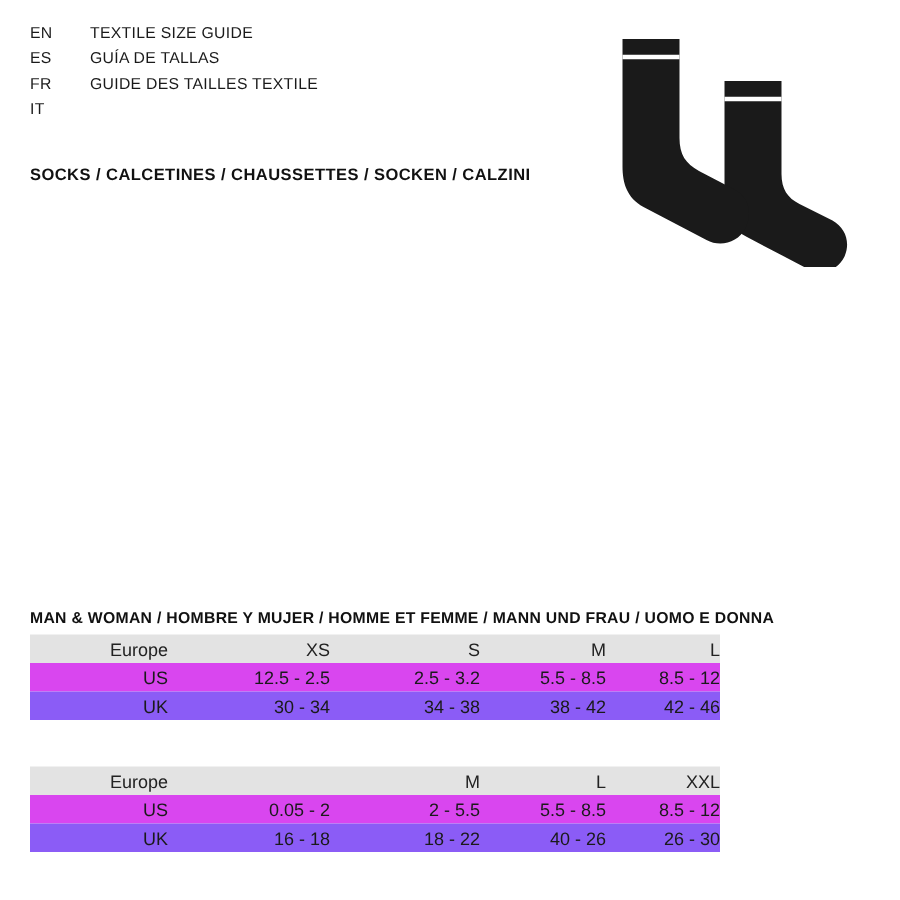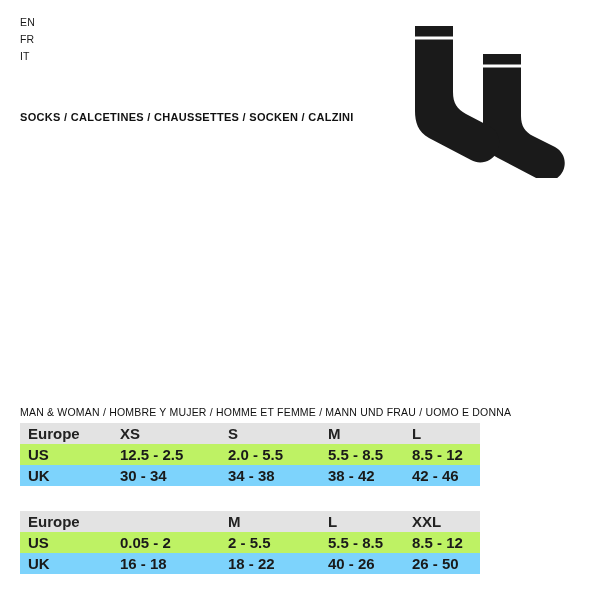--- a/index.html
+++ b/index.html
@@ -70,68 +70,74 @@
   .table-section {
     position: absolute;
     left: 20px;
     width: 560px;
   }
   .table-section.adults { top: 406px; }
   .table-section.children { top: 511px; }
 
   .table-heading {
     font-size: 10.5px;
-    font-weight: normal;
+    font-weight: bold;
     letter-spacing: 0.2px;
     color: #111111;
     margin-bottom: 5px;
   }
 
   table.size-table {
     border-collapse: collapse;
     width: 460px;
     table-layout: fixed;
   }
   table.size-table td,
   table.size-table th {
-    font-size: 15px;
-    font-weight: bold;
-    text-align: left;
+    font-size: 12px;
+    font-weight: normal;
+    text-align: right;
     padding: 2px 0 2px 8px;
     height: 15px;
     color: #1a1a1a;
     border: none;
   }
   table.size-table tr.header-row td {
     background: #e3e3e3;
     color: #222;
   }
   table.size-table tr.odd-row td {
-    background: #bef264;
+    background: #d946ef;
   }
   table.size-table tr.even-row td {
-    background: #7dd3fc;
+    background: #8b5cf6;
   }
   table.size-table col.c0 { width: 92px; }
   table.size-table col.c1 { width: 108px; }
   table.size-table col.c2 { width: 100px; }
   table.size-table col.c3 { width: 84px; }
   table.size-table col.c4 { width: 76px; }
 </style>
 </head>
 <body>
 
 <div class="page">
 
   <div class="lang-block">
     <div class="lang-row">
       <span class="lang-code">EN</span>
+      <span class="lang-text">TEXTILE SIZE GUIDE</span>
+    </div>
+    <div class="lang-row">
+      <span class="lang-code">ES</span>
+      <span class="lang-text">GUÍA DE TALLAS</span>
     </div>
     <div class="lang-row">
       <span class="lang-code">FR</span>
+      <span class="lang-text">GUIDE DES TAILLES TEXTILE</span>
     </div>
     <div class="lang-row">
       <span class="lang-code">IT</span>
     </div>
   </div>
 
   <div class="category-title">SOCKS / CALCETINES / CHAUSSETTES / SOCKEN / CALZINI</div>
 
   <div class="illustration">
     <svg width="170" height="160" viewBox="0 0 170 160" xmlns="http://www.w3.org/2000/svg" aria-hidden="true">
@@ -163,21 +169,21 @@
         <tr class="header-row">
           <td>Europe</td>
           <td>XS</td>
           <td>S</td>
           <td>M</td>
           <td>L</td>
         </tr>
         <tr class="odd-row">
           <td>US</td>
           <td>12.5 - 2.5</td>
-          <td>2.0 - 5.5</td>
+          <td>2.5 - 3.2</td>
           <td>5.5 - 8.5</td>
           <td>8.5 - 12</td>
         </tr>
         <tr class="even-row">
           <td>UK</td>
           <td>30 - 34</td>
           <td>34 - 38</td>
           <td>38 - 42</td>
           <td>42 - 46</td>
         </tr>
@@ -207,19 +213,19 @@
           <td>0.05 - 2</td>
           <td>2 - 5.5</td>
           <td>5.5 - 8.5</td>
           <td>8.5 - 12</td>
         </tr>
         <tr class="even-row">
           <td>UK</td>
           <td>16 - 18</td>
           <td>18 - 22</td>
           <td>40 - 26</td>
-          <td>26 - 50</td>
+          <td>26 - 30</td>
         </tr>
       </tbody>
     </table>
   </div>
 
 </div>
 
 </body></html>

